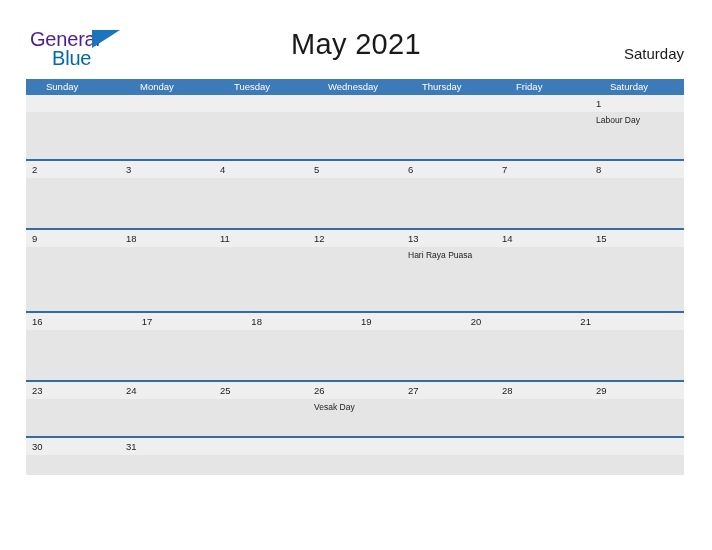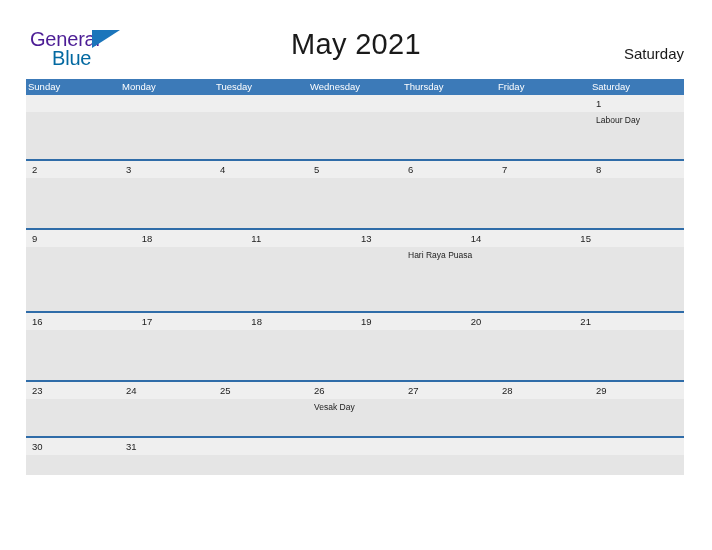--- a/index.html
+++ b/index.html
@@ -97,21 +97,21 @@
   .weekdays {
     display: flex;
     background: #3c7ab8;
     height: 16px;
   }
   .weekday {
     flex: 1 1 0;
     color: #ffffff;
     font-size: 9.5px;
     line-height: 16px;
-    padding-left: 2px;
+    padding-left: 20px;
     box-sizing: border-box;
     white-space: nowrap;
   }
 
   .week {
     border-top: 2px solid #2f6ca8;
   }
   .week:first-of-type {
     border-top: none;
   }
@@ -216,20 +216,21 @@
             <div class="eventcell"></div>
             <div class="eventcell"></div>
             <div class="eventcell"></div>
           </div>
         </div>
         <div class="week">
           <div class="week-numbers">
             <div class="daynum">9</div>
             <div class="daynum">18</div>
             <div class="daynum">11</div>
+            <div class="daynum">12</div>
             <div class="daynum">13</div>
             <div class="daynum">14</div>
             <div class="daynum">15</div>
           </div>
           <div class="week-body" style="height: 64px;">
             <div class="eventcell"></div>
             <div class="eventcell"></div>
             <div class="eventcell"></div>
             <div class="eventcell"></div>
             <div class="eventcell">

